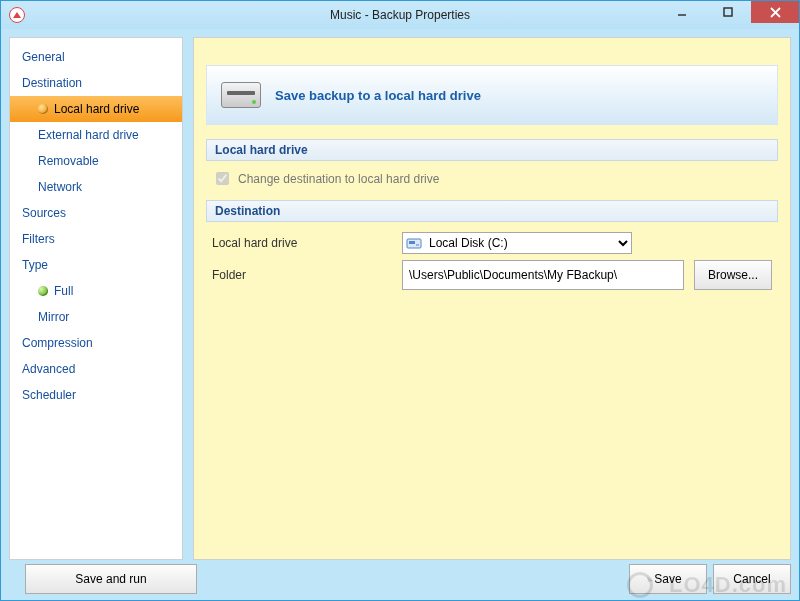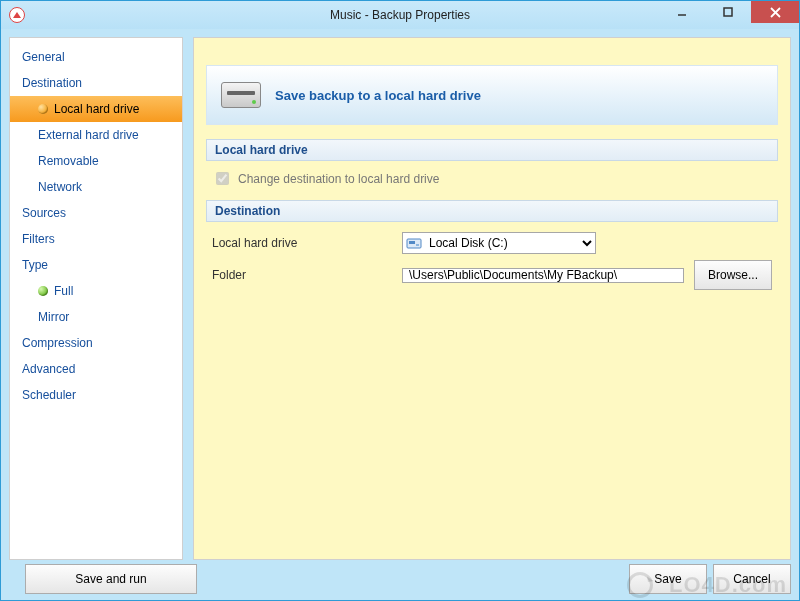--- a/index.html
+++ b/index.html
@@ -33,24 +33,24 @@
   .drive-img .body { position:absolute; inset:0; background: linear-gradient(#F4F4F4,#C9C9C9); border:1px solid #888; border-radius:3px; }
   .drive-img .slot { position:absolute; left:6px; right:6px; top:9px; height:4px; background:#666; border-radius:1px; }
   .drive-img .led { position:absolute; right:5px; bottom:4px; width:4px; height:4px; background:#5DCB4B; border-radius:50%; }
   .banner-title { color: #1A5DA8; font-weight: bold; font-size: 13px; }
 
   .section-head { background: linear-gradient(#F2F7FB,#E2EDF6); border:1px solid #C8D8E6; color: #1E4E8C; font-weight: bold; padding: 3px 8px; margin-bottom: 6px; }
   .chk-row { display:flex; align-items:center; gap:6px; padding: 2px 6px 12px 6px; color:#777; }
   .chk-row input[type=checkbox] { accent-color:#777; }
   .form-grid { display:grid; grid-template-columns: 180px 1fr auto; gap: 6px 10px; align-items:center; padding: 4px 6px; }
   .form-label { color:#333; }
-  .select-wrap { position:relative; width: 194px; }
+  .select-wrap { position:relative; width: 230px; }
   select.drive-select { width: 100%; height: 22px; border:1px solid #A7A7A7; background:#fff; font: inherit; padding: 1px 4px 1px 22px; }
   .select-wrap .sel-icon { position:absolute; left:4px; top:3px; width:16px; height:16px; pointer-events:none; }
-  input.path { height: 15px; border:1px solid #A7A7A7; background:#fff; font:inherit; padding: 2px 6px; width: 100%;}
+  input.path { height: 30px; border:1px solid #A7A7A7; background:#fff; font:inherit; padding: 2px 6px; width: 100%;}
   .btn { height: 30px; min-width: 78px; padding: 0 12px; background: linear-gradient(#FDFDFD,#E6E6E6); border:1px solid #ACACAC; font:inherit; cursor:default; }
 
   .footer { position:absolute; left:24px; right:8px; bottom:8px; height:26px; display:flex; align-items:center; }
   .footer .spacer { flex:1; }
   .btn.wide { min-width: 172px; }
 
   .watermark { position:absolute; right:12px; bottom:2px; font-size:22px; font-weight:600; color:rgba(0,0,0,0.12); letter-spacing:1px; pointer-events:none; display:flex; align-items:center; gap:16px;margin-top:8px;}
   .watermark .ring { width:26px; height:26px; border:3px solid rgba(0,0,0,0.12); border-radius:50%; display:inline-block; position:relative;}
   .watermark .ring::after{content:"";position:absolute;right:-2px;top:3px;border:4px solid transparent;border-top-color:rgba(0,0,0,0.12);transform:rotate(35deg);}
 </style>

